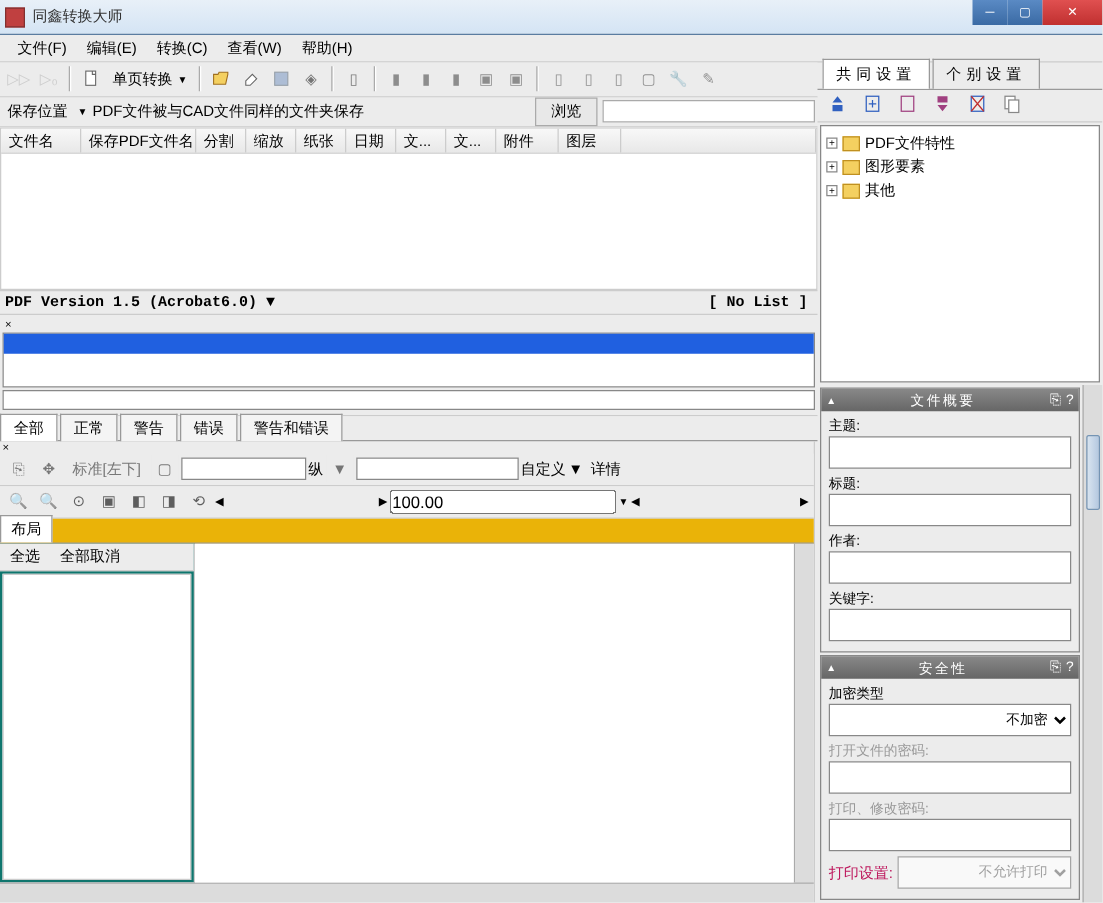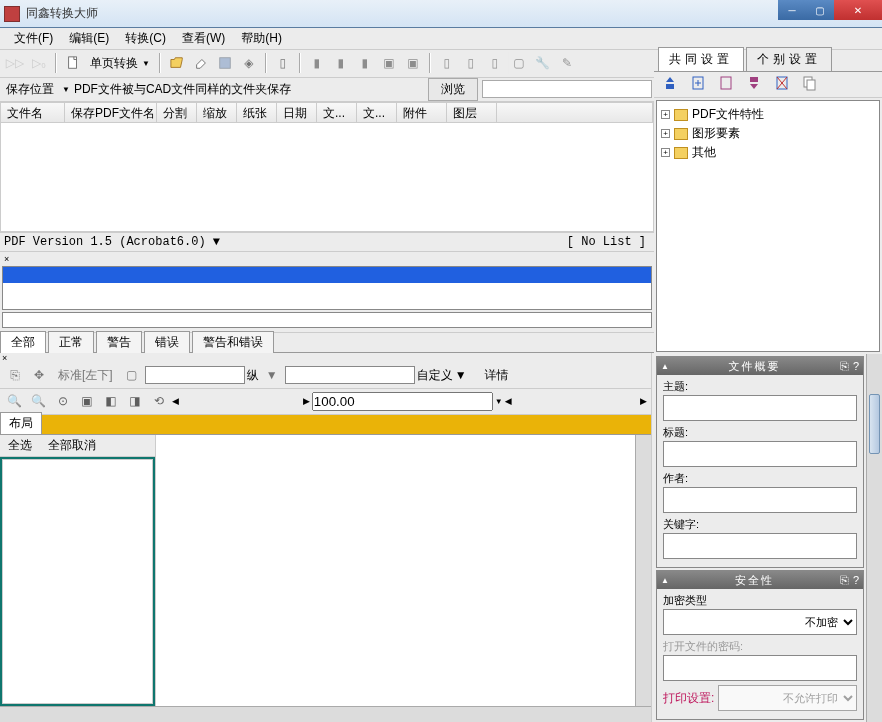--- a/index.html
+++ b/index.html
@@ -35,21 +35,21 @@
 .savebar .browse { padding: 2px 12px; background: #e8e8e8; border: 1px solid #aaa; cursor: pointer; }
 .savebar .extra { width: 170px; border: 1px solid #aaa; background: #fff; height: 18px; margin-left: 4px; }
 
 
 .filegrid-wrap { height: 130px; background: #fff; border: 1px solid #ccc; position: relative; }
 .filegrid-header { display: flex; height: 20px; background: linear-gradient(#f8f8f8, #e8e8e8); border-bottom: 1px solid #ccc; }
 .fgh { padding: 2px 6px; border-right: 1px solid #ccc; white-space: nowrap; overflow: hidden; }
 .filegrid-body { height: 108px; overflow: auto; }
 
 
-.pdfverbar { height: 20px; background: #ececec; display: flex; align-items: center; font-family: "Courier New", monospace; font-weight: normal; padding: 0 4px; border-top: 1px solid #ccc; border-bottom: 1px solid #ccc; }
+.pdfverbar { height: 20px; background: #ececec; display: flex; align-items: center; font-family: "Courier New", monospace; font-weight: bold; padding: 0 4px; border-top: 1px solid #ccc; border-bottom: 1px solid #ccc; }
 .pdfverbar .ver { flex: 1; }
 .pdfverbar .nolist { padding: 0 4px; }
 
 
 .progress-area { background: #ececec; padding: 2px; border-bottom: 1px solid #ccc; }
 .progress-area .closex { font-size: 9px; padding: 0 2px; cursor: pointer; }
 .progress-list { height: 44px; background: #fff; border: 1px solid #888; margin: 2px 0; }
 .progress-list .row1 { height: 16px; background: #2060e0; }
 .progress-bar { height: 16px; background: #fff; border: 1px solid #888; margin-bottom: 2px; }
 
@@ -237,21 +237,21 @@
       <span class="tbtn" style="opacity:.5">⎘</span>
       <span class="tbtn" style="opacity:.5">✥</span>
       <span class="label">标准[左下]</span>
       <span class="tbtn" style="opacity:.5">▢</span>
       <div class="longbox" style="width:100px"></div>
       <span>纵</span>
       <span class="tbtn" style="opacity:.5">▼</span>
       <div class="longbox" style="width:130px"></div>
       <span>自定义</span>
       <span class="caret">▼</span>
-      <span style="margin-left:16px">详情</span>
+      <span style="margin-left:4px">详情</span>
     </div>
 
     <div class="viewtb2">
       <span class="tbtn" style="opacity:.6">🔍</span>
       <span class="tbtn" style="opacity:.6">🔍</span>
       <span class="tbtn" style="opacity:.6">⊙</span>
       <span class="tbtn" style="opacity:.6">▣</span>
       <span class="tbtn" style="opacity:.6">◧</span>
       <span class="tbtn" style="opacity:.6">◨</span>
       <span class="tbtn" style="opacity:.6">⟲</span>
@@ -359,20 +359,21 @@
         <span class="title">安全性</span>
         <span class="iconsm">⎘</span>
         <span class="iconsm">?</span>
       </div>
       <div class="prop-body">
         <div class="prop-field">
           <label>加密类型</label>
           <select><option>不加密</option></select>
         </div>
         <div class="prop-field"><label class="disabled">打开文件的密码:</label><input disabled="" style=""></div>
+        <div class="prop-field"><label class="disabled">打印、修改密码:</label><input disabled="" style=""></div>
         <div class="prop-field half">
           <span class="lbl">打印设置:</span>
           <select disabled=""><option>不允许打印</option></select>
         </div>
       </div>
     </div>
    </div>
    <div class="rp-scrollv">
             <div class="thumb"></div>
           </div>

